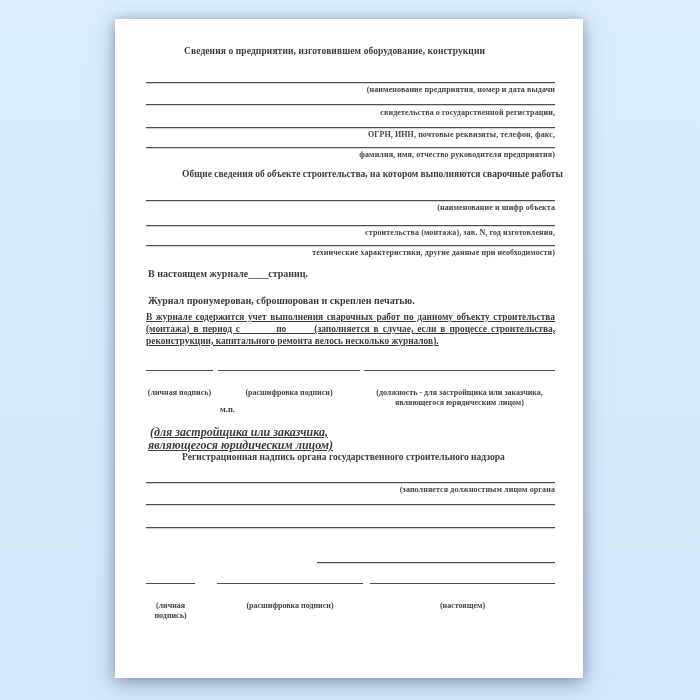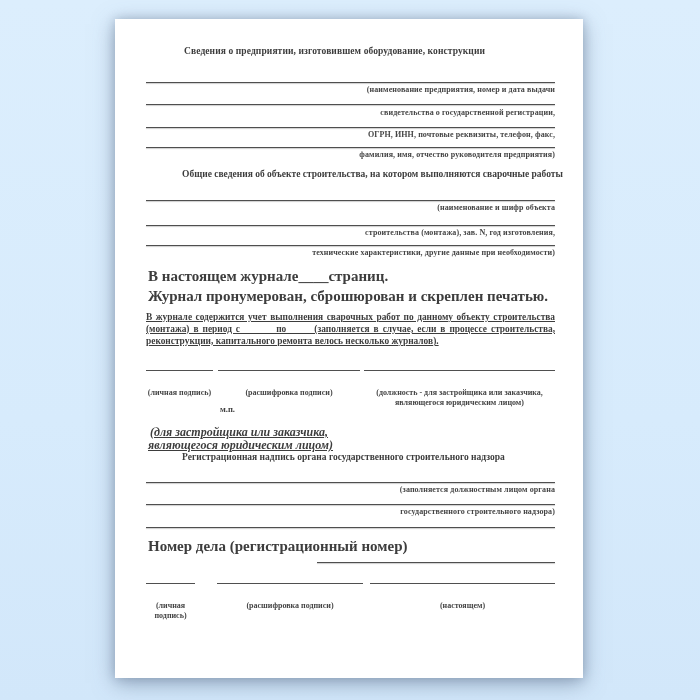--- a/index.html
+++ b/index.html
@@ -34,21 +34,21 @@
   .cap{
     left:31px;width:409px;
     text-align:right;
     font-size:8px;font-weight:bold;
     color:#454545;
     letter-spacing:.1px;
     white-space:nowrap;
   }
   .body-line{
     left:33px;right:26px;
-    font-size:15px;font-weight:bold;
+    font-size:10px;font-weight:bold;
     white-space:nowrap;
   }
   .para{
     left:31px;width:409px;
     margin:0;
     font-size:9.4px;font-weight:bold;
     line-height:11.9px;
     text-align:justify;
     text-decoration:underline;
   }
@@ -100,43 +100,41 @@
     <div class="t" style="top:150px;left:31px;letter-spacing:0">Общие сведения об объекте строительства, на котором выполняются сварочные работы</div>
 
     <div class="rule" style="top:181px"></div>
     <div class="cap" style="top:184px">(наименование и шифр объекта</div>
     <div class="rule" style="top:206px"></div>
     <div class="cap" style="top:209px">строительства (монтажа), зав. N, год изготовления,</div>
     <div class="rule" style="top:226px"></div>
     <div class="cap" style="top:229px">технические характеристики, другие данные при необходимости)</div>
 
     <div class="body-line" style="top:249px">В настоящем журнале____страниц.</div>
-    <div class="body-line" style="top:269px">Журнал пронумерован, сброшюрован и скреплен печатью.</div>
+    <div class="body-line" style="top:276px">Журнал пронумерован, сброшюрован и скреплен печатью.</div>
     <p class="para" style="top:293px">В журнале содержится учет выполнения сварочных работ по данному объекту строительства (монтажа) в период с ______ по______(заполняется в случае, если в процессе строительства, реконструкции, капитального ремонта велось несколько журналов).</p>
 
     <div class="sigrow" style="top:351px">
       <div class="sigcol" style="width:67px;margin-right:5px">(личная подпись)</div>
       <div class="sigcol" style="width:142px;margin-right:4px">(расшифровка подписи)</div>
       <div class="sigcol" style="width:191px">(должность - для застройщика или заказчика, являющегося юридическим лицом)</div>
     </div>
 
     <div class="seal" style="top:385px;left:105px">м.п.</div>
 
     <div class="italic-note" style="top:407px;left:35px">(для застройщика или заказчика,</div>
     <div class="italic-note" style="top:420px;left:33px">являющегося юридическим лицом)</div>
 
     <div class="t" style="top:433px;left:31px;letter-spacing:0">Регистрационная надпись органа государственного строительного надзора</div>
 
     <div class="rule" style="top:463px"></div>
     <div class="cap" style="top:466px">(заполняется должностным лицом органа</div>
     <div class="rule" style="top:485px"></div>
-    <div class="cap" style="top:488px">государственного строительного надзора)</div>
     <div class="rule" style="top:508px"></div>
 
-    <div class="body-line" style="top:519px">Номер дела (регистрационный номер)</div>
     <div class="caserule" style="top:543px;left:202px;width:238px"></div>
 
     <div class="sigrow" style="top:564px">
       <div class="sigcol" style="width:49px;margin-right:22px">(личная подпись)</div>
       <div class="sigcol" style="width:146px;margin-right:7px">(расшифровка подписи)</div>
       <div class="sigcol" style="width:185px">(настоящем)</div>
     </div>
 
   </div>
 </div>

